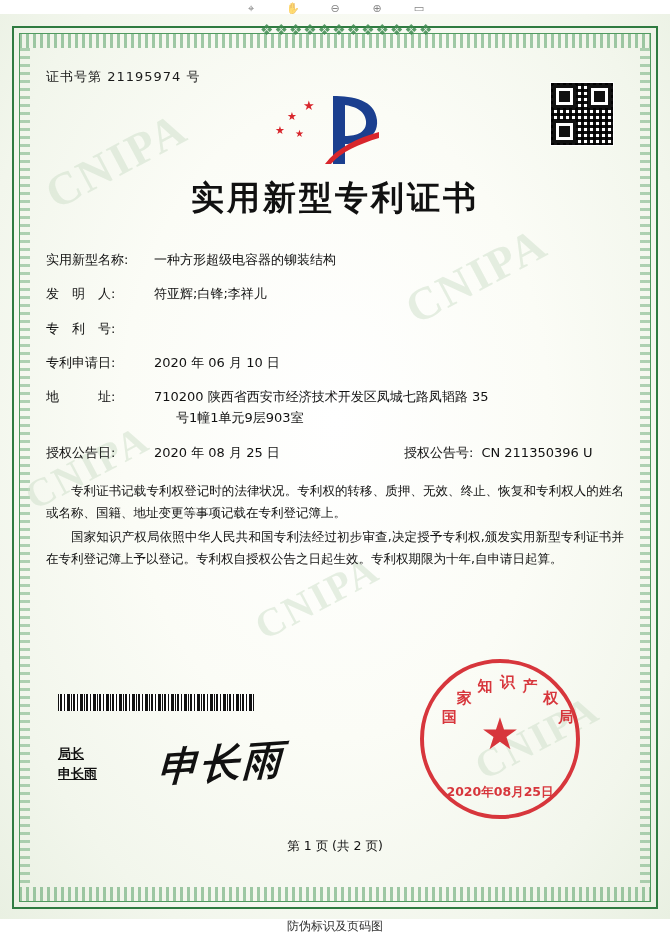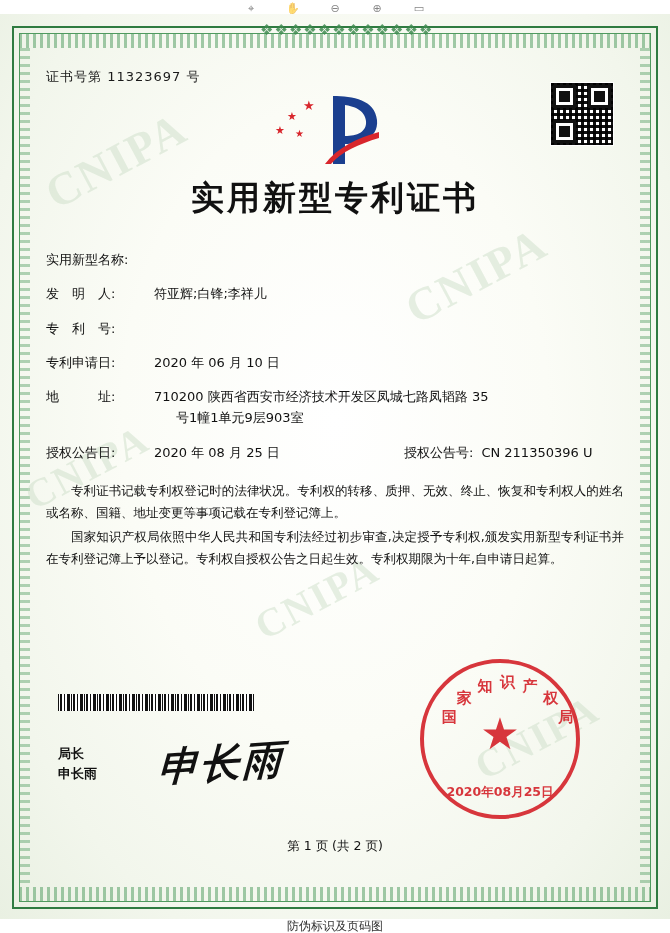--- a/index.html
+++ b/index.html
@@ -250,20 +250,21 @@
 
   
   .sig-block {
     position: absolute;
     left: 12px;
     bottom: 96px;
     font-size: 13px;
     font-weight: bold;
     color: #111;
     line-height: 1.5;
+    text-decoration: underline;
   }
   .sig-hand {
     position: absolute;
     left: 112px;
     bottom: 88px;
     font-family: "DejaVu Serif", "Liberation Serif", serif;
     font-size: 40px;
     font-style: italic;
     font-weight: bold;
     color: #111;
@@ -367,41 +368,42 @@
   <div class="wm wm5">CNIPA</div>
 
   <div class="content">
 
     <div class="qr">
       <div class="blk b1"></div>
       <div class="blk b2"></div>
       <div class="blk b3"></div>
     </div>
 
-    <div class="cert-no">证书号第 11323697 号</div>
+    <div class="cert-no">证书号第 21195974 号</div>
 
     <div class="emblem">
       <svg class="p-shape" viewBox="0 0 58 74" xmlns="http://www.w3.org/2000/svg">
         <path d="M10 72 L10 4 C30 4 52 8 54 28 C56 48 34 52 22 52 L22 44 C34 44 44 40 43 29 C42 18 30 14 22 13 L22 72 Z" fill="#1b3f8f"></path>
         <path d="M2 72 C14 56 34 46 56 40 L56 46 C36 52 18 60 8 72 Z" fill="#d8262c"></path>
       </svg>
       <div class="stars">
         <span class="star s1">★</span>
         <span class="star s2">★</span>
         <span class="star s3">★</span>
         <span class="star s4">★</span>
       </div>
     </div>
 
     <div class="title">实用新型专利证书</div>
 
     <div class="fields">
 
       <div class="field-row">
         <div class="field-label">实用新型名称:</div>
+        <div class="field-value">一种方形超级电容器的铆装结构</div>
       </div>
 
       <div class="field-row">
         <div class="field-label">发　明　人:</div>
         <div class="field-value">符亚辉;白锋;李祥儿</div>
       </div>
 
       <div class="field-row">
         <div class="field-label">专　利　号:</div>
       </div>

